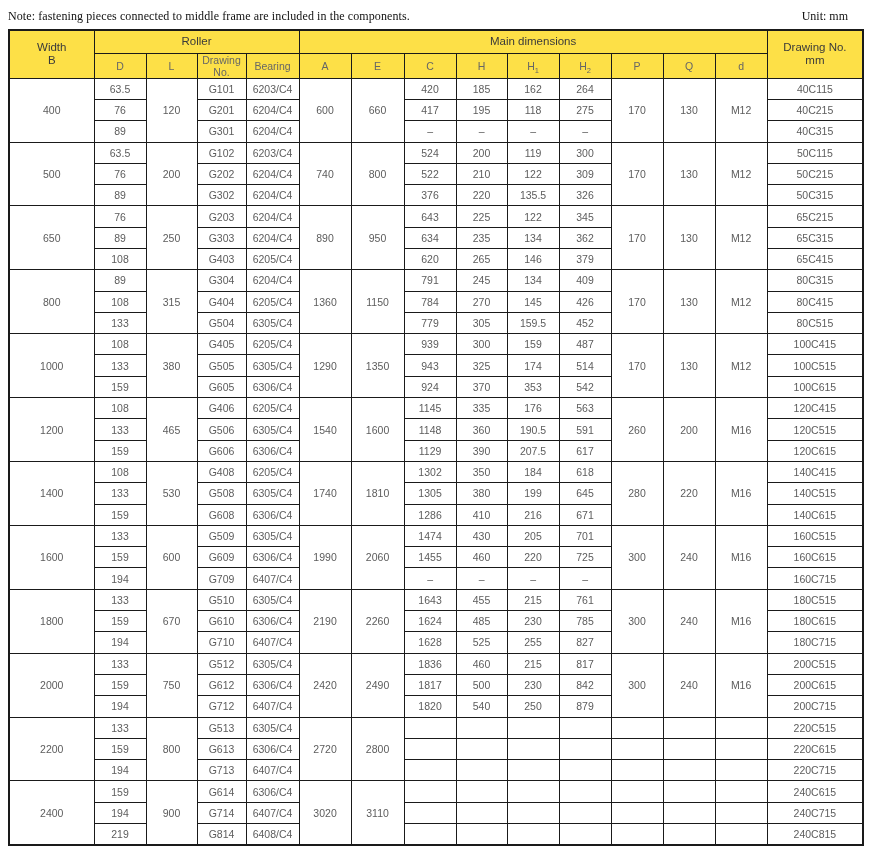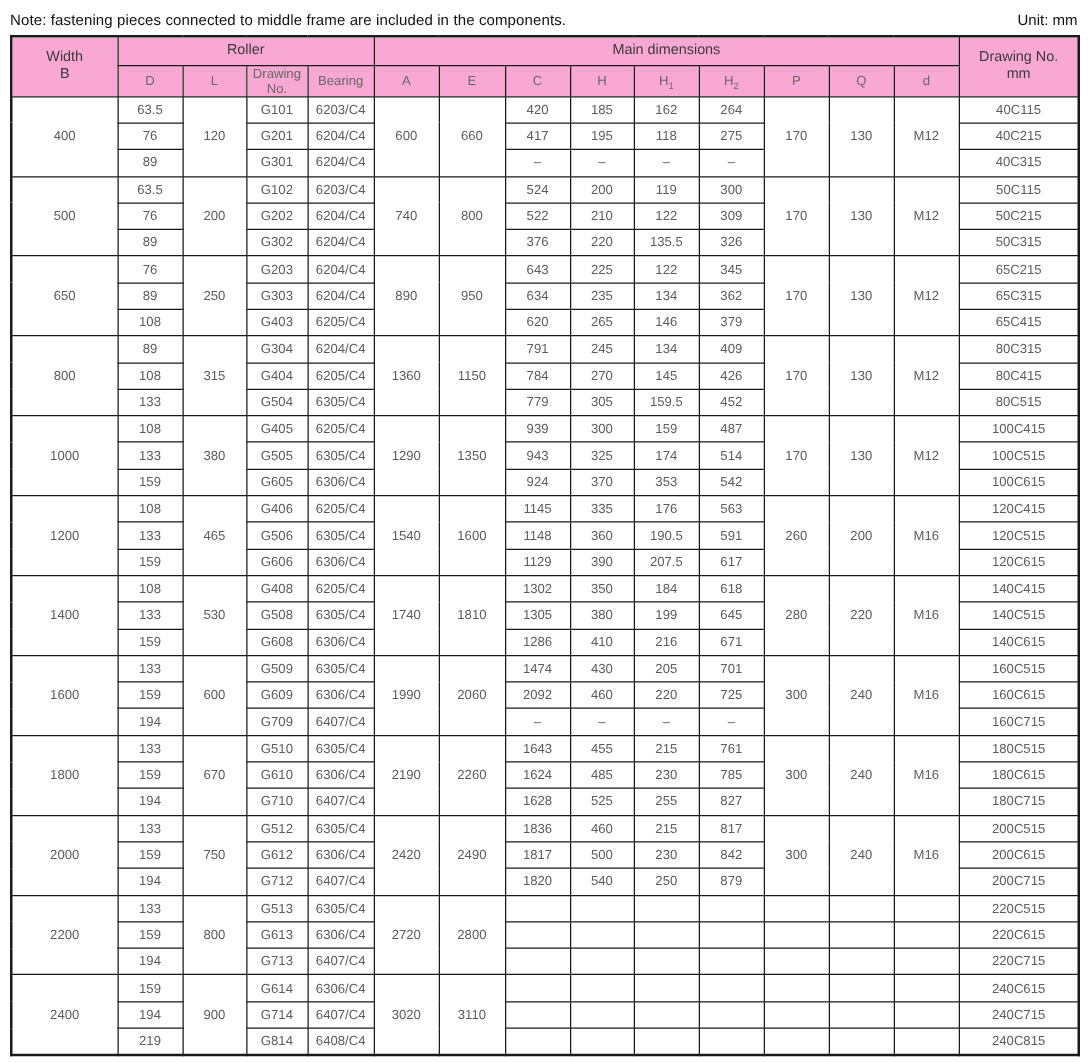--- a/index.html
+++ b/index.html
@@ -3,36 +3,36 @@
 <meta charset="utf-8">
 <style>
   html,body{margin:0;padding:0;}
   body{
     width:870px;height:850px;background:#ffffff;
     font-family:"Liberation Sans", sans-serif;
     color:#1a1a1a;overflow:hidden;
   }
   .topbar{
     display:flex;justify-content:space-between;align-items:flex-end;
-    padding:9px 6px 5px 8px;font-size:12px;color:#111;
+    padding:9px 20px 5px 8px;font-size:12px;color:#111;font-family:Liberation Serif, serif;
   }
   .note{letter-spacing:0.1px;}
   .unit{padding-right:2px;margin-left:12px;}
   table.spec{
     border-collapse:collapse;table-layout:fixed;
     width:854px;margin-left:8px;
     border:2px solid #1a1a1a;
   }
   table.spec th, table.spec td{
     border:1px solid #1a1a1a;
     text-align:center;vertical-align:middle;
     padding:0;overflow:hidden;white-space:nowrap;
   }
   thead th{
-    background:#f9a8d4;font-weight:normal;
+    background:#fde047;font-weight:normal;
     font-size:11.5px;color:#3a3a3a;line-height:1.15;
   }
   thead tr.hrow1{height:23px;}
   thead tr.hrow2{height:25px;}
   thead tr.hrow2 th{font-size:10.5px;color:#666;white-space:normal;}
   thead th sub{font-size:7.5px;line-height:0;}
   tbody tr{height:21.3px;}
   tbody td{font-size:10.5px;color:#5c5c5c;background:#ffffff;}
 </style>
 </head>
@@ -364,21 +364,21 @@
         <td>701</td>
         <td rowspan="3">300</td>
         <td rowspan="3">240</td>
         <td rowspan="3">M16</td>
         <td>160C515</td>
       </tr>
       <tr>
         <td>159</td>
         <td>G609</td>
         <td>6306/C4</td>
-        <td>2092</td>
+        <td>1455</td>
         <td>460</td>
         <td>220</td>
         <td>725</td>
         <td>160C615</td>
       </tr>
       <tr>
         <td>194</td>
         <td>G709</td>
         <td>6407/C4</td>
         <td>–</td>

